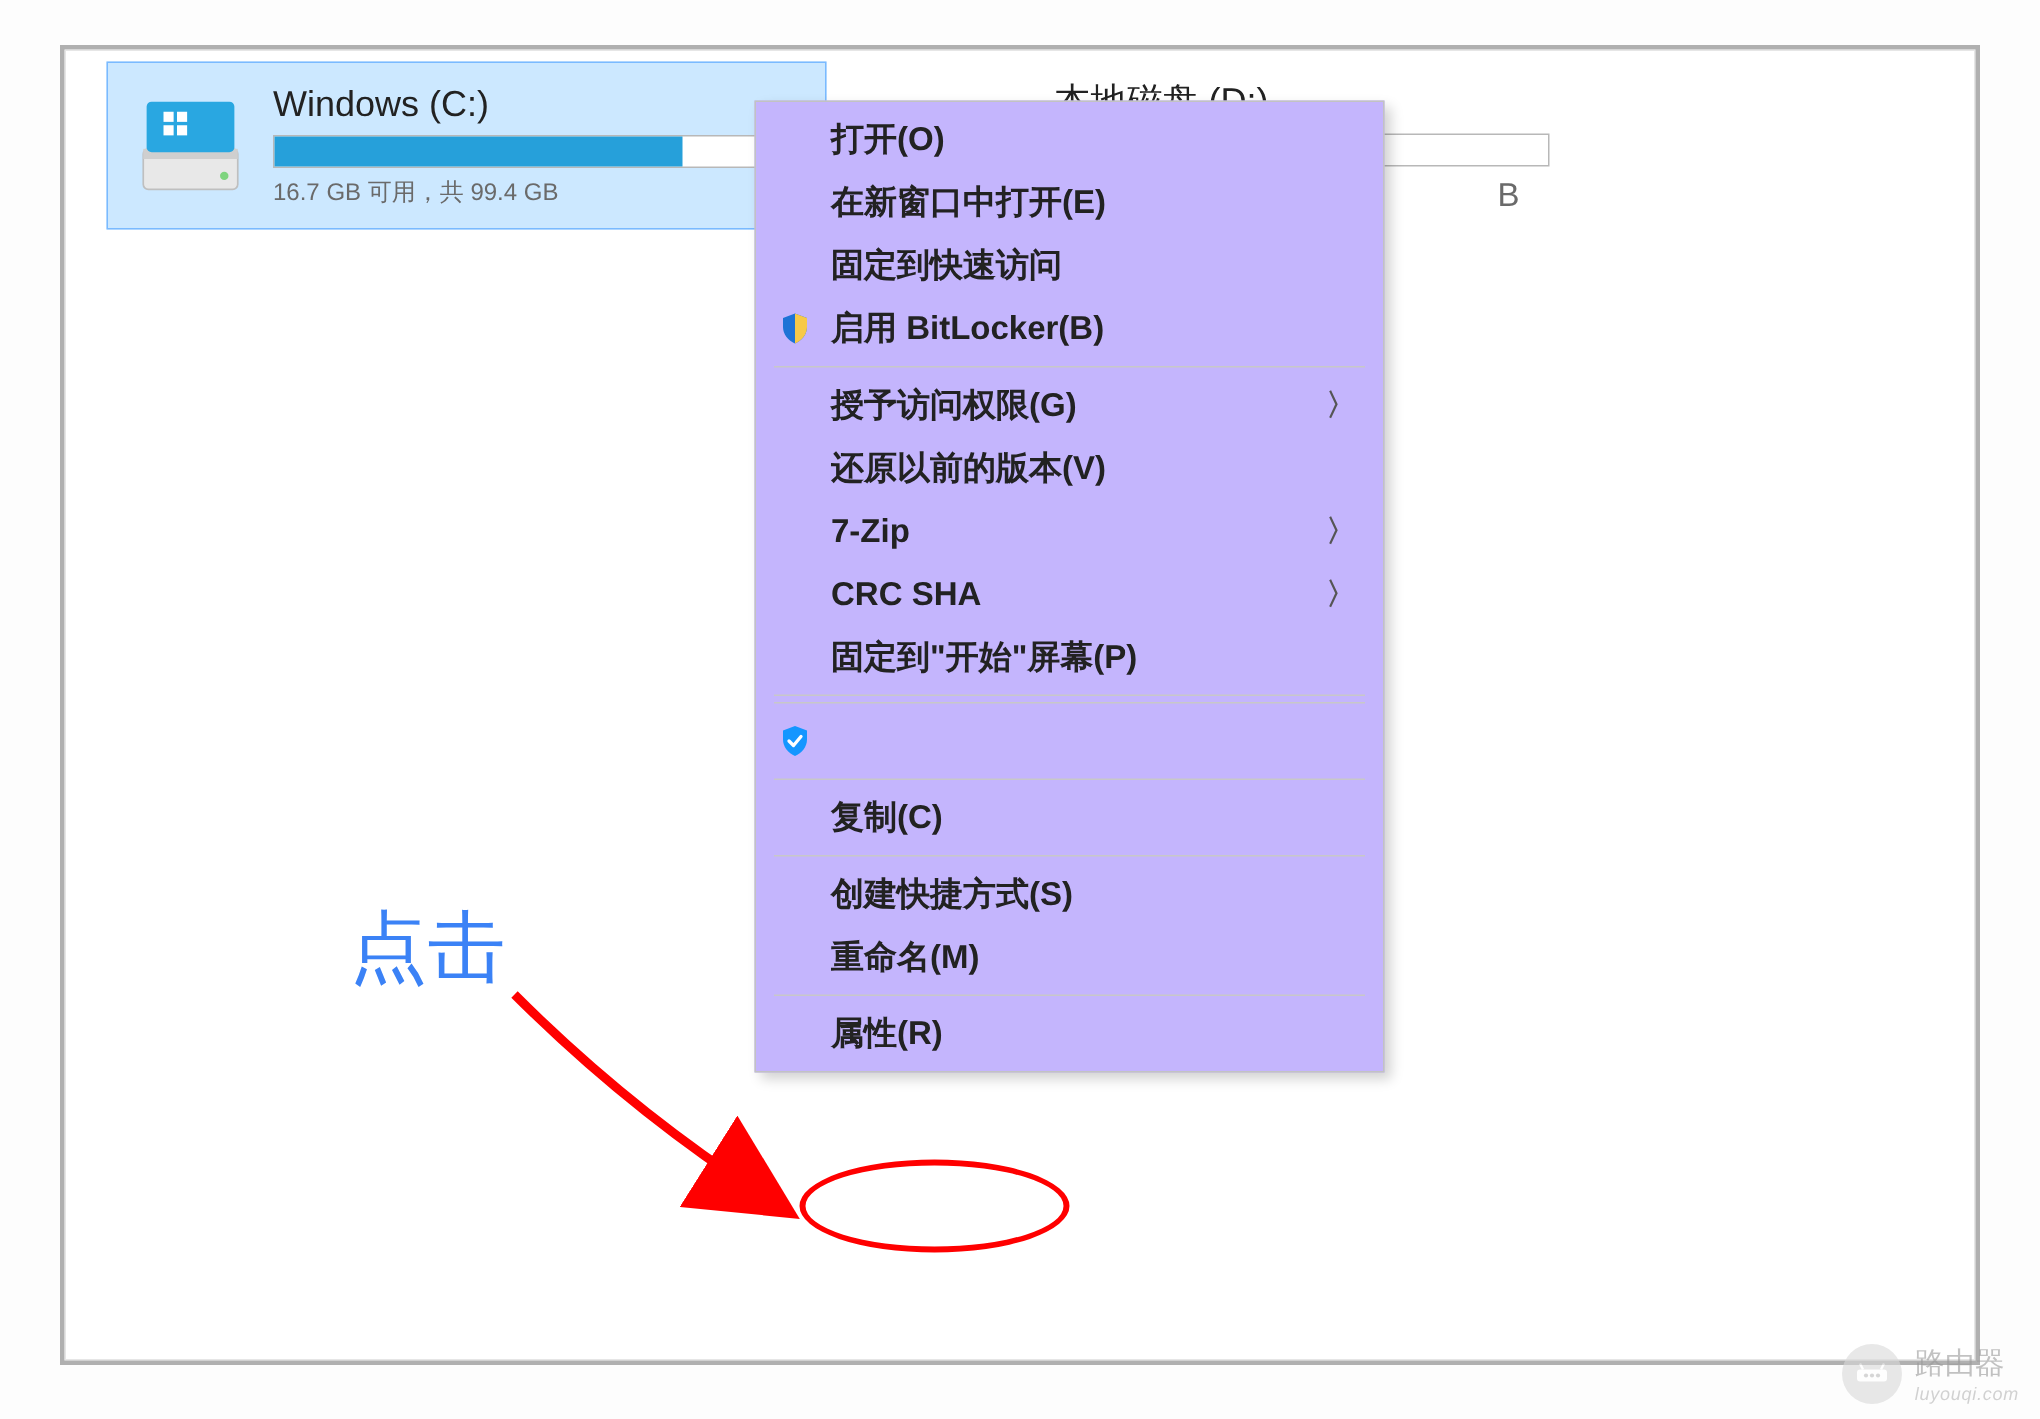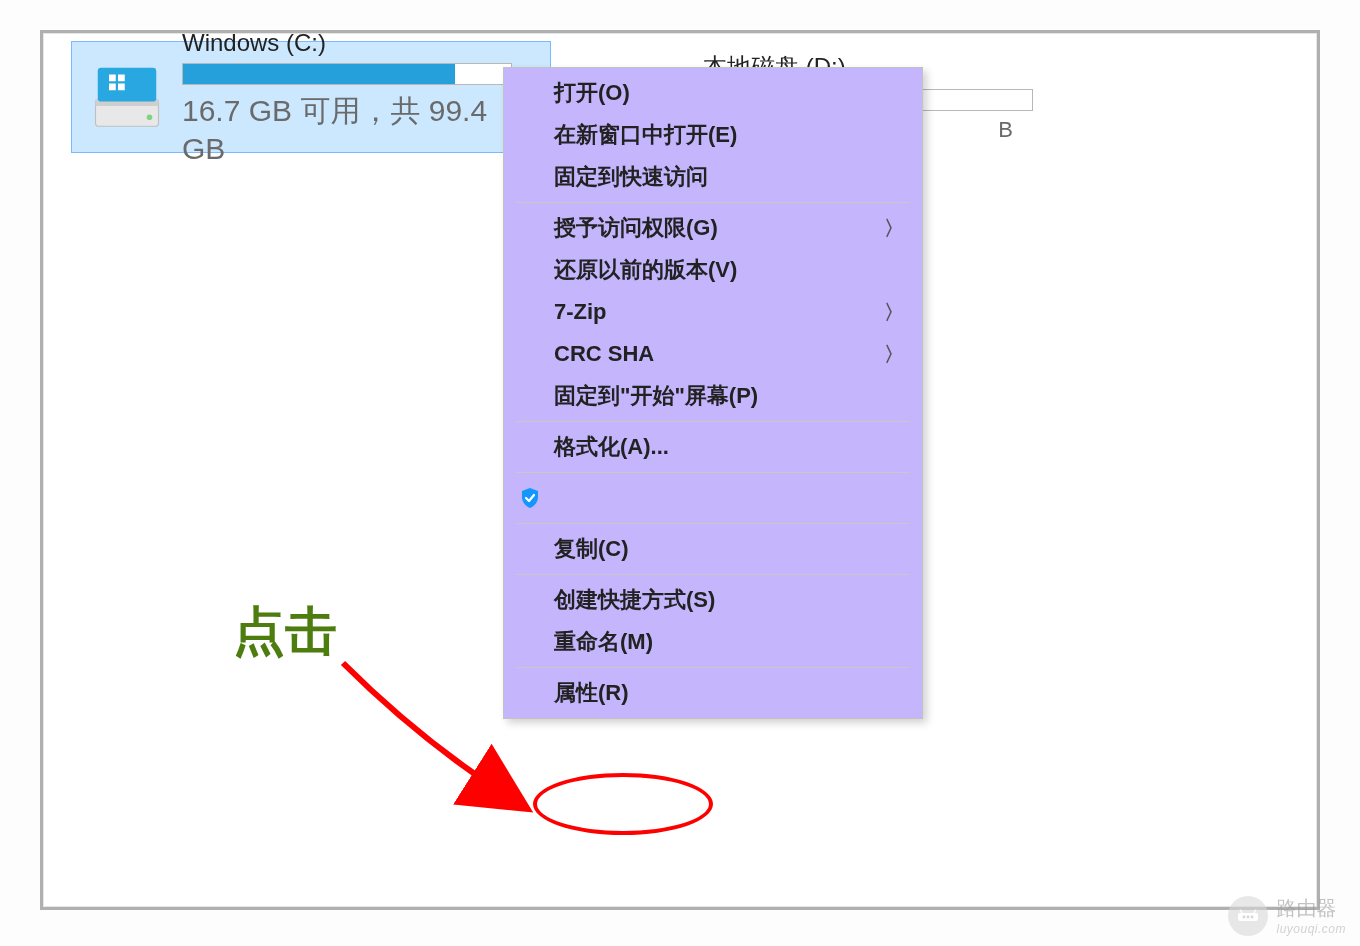--- a/index.html
+++ b/index.html
@@ -47,21 +47,21 @@
     border: 1px solid #b8b8b8;
     position: relative;
     margin-bottom: 6px;
   }
   .drive-c .bar .fill {
     position: absolute; left: 0; top: 0; bottom: 0;
     width: 83%;
     background: #26a0da;
   }
   .drive-c .sub {
-    font-size: 30px; color: #6a6a6a;
+    font-size: 16px; color: #6a6a6a;
   }
   
   .drive-d {
     position: absolute;
     left: 560px; top: 8px;
     width: 480px; height: 112px;
     display: flex; align-items: center;
   }
   .drive-d .txt {
     flex: 1;
@@ -121,21 +121,21 @@
     display: flex; align-items: center; justify-content: center;
   }
   .ctx .sep {
     height: 1px; background: #c8c8c8;
     margin: 4px 10px;
   }
   
   .anno-text {
     position: absolute;
     left: 190px; top: 564px;
-    font-size: 52px; color: #4d7c0f; font-weight: 700;
+    font-size: 52px; color: #3b82f6; font-weight: 400;
   }
   .anno-svg {
     position: absolute;
     left: 270px; top: 610px;
     width: 230px; height: 190px;
     pointer-events: none;
   }
   .ellipse {
     position: absolute;
     left: 490px; top: 740px;
@@ -203,43 +203,49 @@
   <div class="ctx">
     <div class="item">
       <span>打开(O)</span>
     </div>
     <div class="item">
       <span>在新窗口中打开(E)</span>
     </div>
     <div class="item">
       <span>固定到快速访问</span>
     </div>
+    <div class="item">
+      <span class="lefticon">
+        <svg width="24" height="24" viewBox="0 0 24 24">
+          <path d="M12 2 L20 5 V11 C20 16 16.5 20 12 22 C7.5 20 4 16 4 11 V5 Z" fill="#1e73d6"></path>
+          <path d="M12 2 L20 5 V11 C20 16 16.5 20 12 22 V2 Z" fill="#f7c948"></path>
+        </svg>
+      </span>
+      <span>启用 BitLocker(B)</span>
+    </div>
     <div class="sep"></div>
     <div class="item">
       <span>授予访问权限(G)</span>
       <span class="arrow">〉</span>
     </div>
     <div class="item">
       <span>还原以前的版本(V)</span>
     </div>
     <div class="item">
       <span>7-Zip</span>
       <span class="arrow">〉</span>
     </div>
     <div class="item">
       <span>CRC SHA</span>
       <span class="arrow">〉</span>
     </div>
     <div class="item">
       <span>固定到"开始"屏幕(P)</span>
     </div>
     <div class="sep"></div>
-    <div class="item">
-      <span>格式化(A)...</span>
-    </div>
     <div class="sep"></div>
     <div class="item">
       <span class="lefticon">
         <svg width="24" height="24" viewBox="0 0 24 24">
           <path d="M12 2 L20 5 V11 C20 16 16.5 20 12 22 C7.5 20 4 16 4 11 V5 Z" fill="#1496ff"></path>
           <path d="M8 12 L11 15 L16 9" stroke="#fff" stroke-width="2.2" fill="none" stroke-linecap="round" stroke-linejoin="round"></path>
         </svg>
       </span>
     </div>
     <div class="sep"></div>

